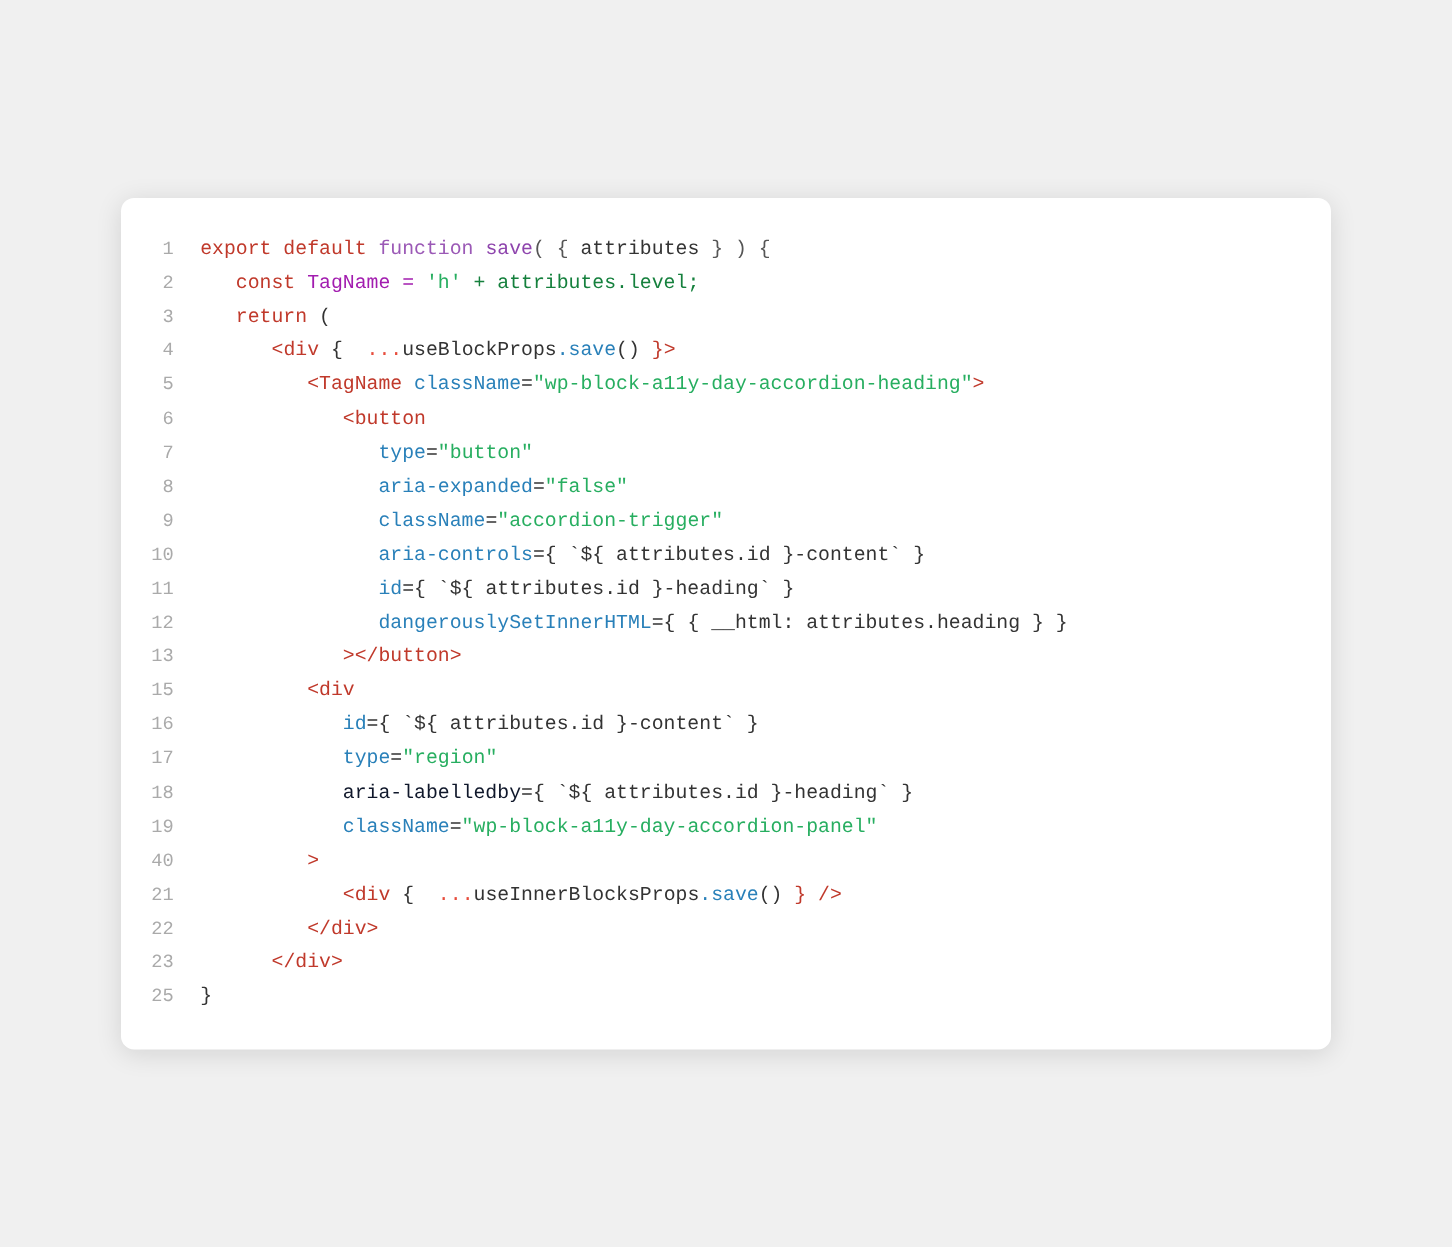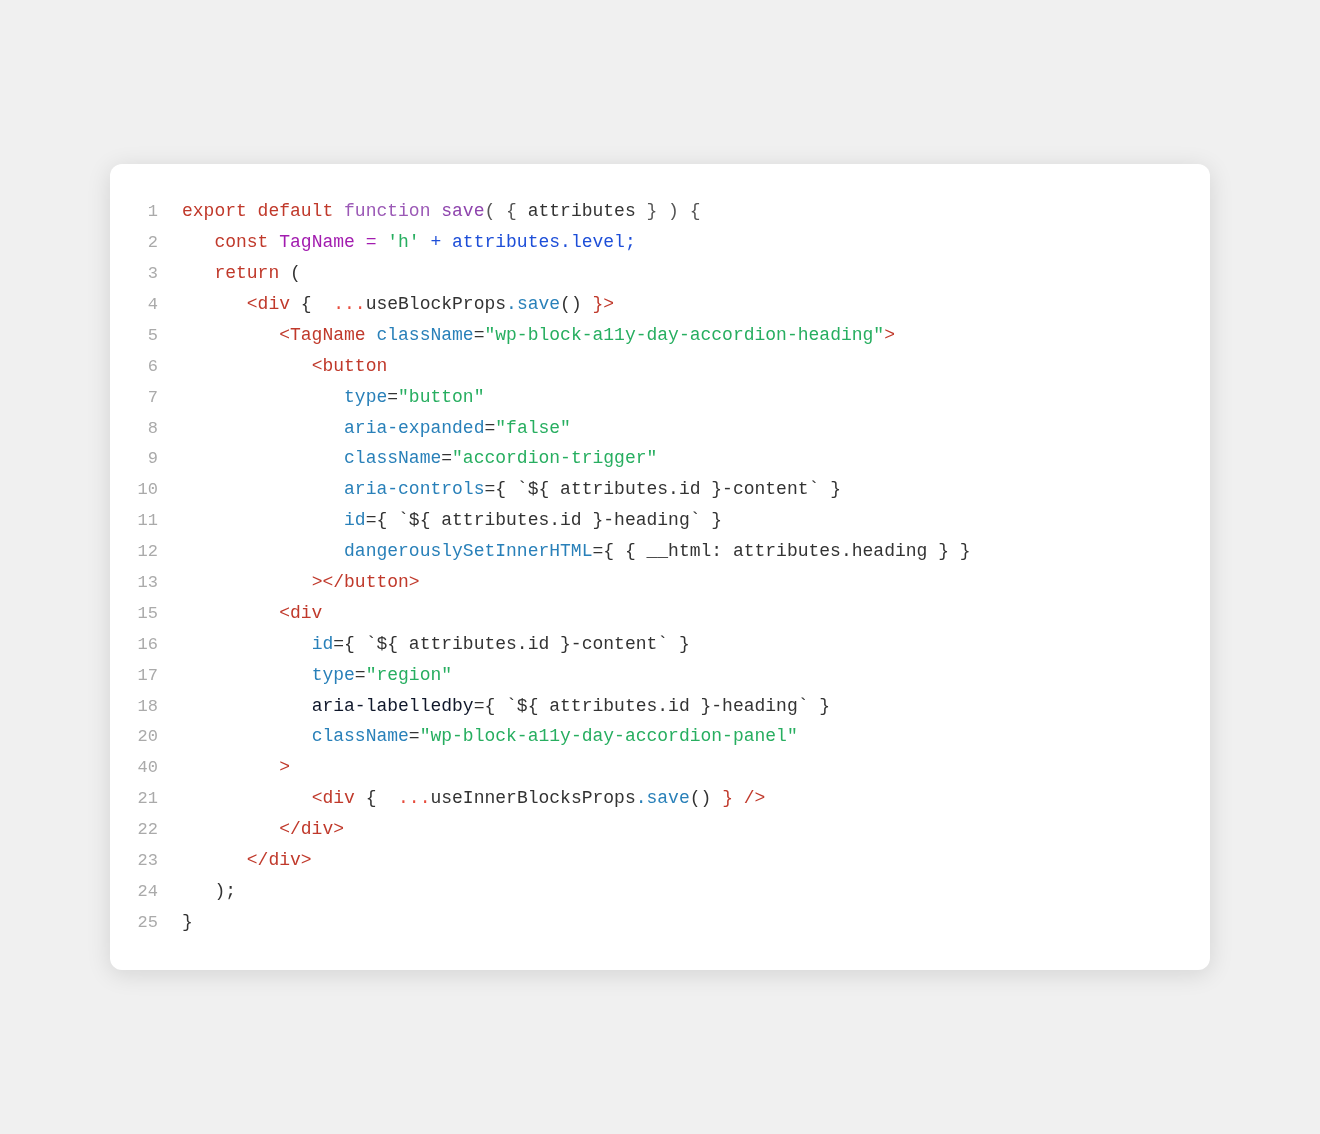--- a/index.html
+++ b/index.html
@@ -52,37 +52,36 @@
       color: #333333;
       flex: 1;
     }
   </style>
 </head>
 <body>
 
 <div class="code-container">
   <div class="code-block" id="code-render">
       <div class="line"><span class="line-number">1</span><span class="line-content"><span style="color: rgb(192, 57, 43);">export default </span><span style="color: rgb(155, 89, 182);">function </span><span style="color: rgb(142, 68, 173);">save</span><span style="color: rgb(85, 85, 85);">( { </span><span style="color: rgb(51, 51, 51);">attributes</span><span style="color: rgb(85, 85, 85);"> } ) {</span></span></div>
-      <div class="line"><span class="line-number">2</span><span class="line-content"><span style="color: rgb(51, 51, 51);">   </span><span style="color: rgb(192, 57, 43);">const</span><span style="color: #a21caf;"> TagName = </span><span style="color: rgb(39, 174, 96);">'h'</span><span style="color: #1d4ed8; margin-top: 21px;"> + attributes.level;</span></span></div>
+      <div class="line"><span class="line-number">2</span><span class="line-content"><span style="color: rgb(51, 51, 51);">   </span><span style="color: rgb(192, 57, 43);">const</span><span style="color: #a21caf;"> TagName = </span><span style="color: rgb(39, 174, 96);">'h'</span><span style="color: #15803d; margin-top: 21px;"> + attributes.level;</span></span></div>
       <div class="line"><span class="line-number">3</span><span class="line-content"><span style="color: rgb(51, 51, 51);">   </span><span style="color: rgb(192, 57, 43);">return</span><span style="color: rgb(51, 51, 51);"> (</span></span></div>
       <div class="line"><span class="line-number">4</span><span class="line-content"><span style="color: rgb(51, 51, 51);">      </span><span style="color: rgb(192, 57, 43);">&lt;div</span><span style="color: rgb(51, 51, 51);"> {  </span><span style="color: rgb(231, 76, 60);">...</span><span style="color: rgb(51, 51, 51);">useBlockProps</span><span style="color: rgb(41, 128, 185);">.save</span><span style="color: rgb(51, 51, 51);">() </span><span style="color: rgb(192, 57, 43);">}&gt;</span></span></div>
       <div class="line"><span class="line-number">5</span><span class="line-content"><span style="color: rgb(51, 51, 51);">         </span><span style="color: rgb(192, 57, 43);">&lt;TagName </span><span style="color: rgb(41, 128, 185);">className</span><span style="color: rgb(51, 51, 51);">=</span><span style="color: rgb(39, 174, 96);">"wp-block-a11y-day-accordion-heading"</span><span style="color: rgb(192, 57, 43);">&gt;</span></span></div>
       <div class="line"><span class="line-number">6</span><span class="line-content"><span style="color: rgb(51, 51, 51);">            </span><span style="color: rgb(192, 57, 43);">&lt;button</span></span></div>
       <div class="line"><span class="line-number">7</span><span class="line-content"><span style="color: rgb(51, 51, 51);">               </span><span style="color: rgb(41, 128, 185);">type</span><span style="color: rgb(51, 51, 51);">=</span><span style="color: rgb(39, 174, 96);">"button"</span></span></div>
       <div class="line"><span class="line-number">8</span><span class="line-content"><span style="color: rgb(51, 51, 51);">               </span><span style="color: rgb(41, 128, 185);">aria-expanded</span><span style="color: rgb(51, 51, 51);">=</span><span style="color: rgb(39, 174, 96);">"false"</span></span></div>
       <div class="line"><span class="line-number">9</span><span class="line-content"><span style="color: rgb(51, 51, 51);">               </span><span style="color: rgb(41, 128, 185);">className</span><span style="color: rgb(51, 51, 51);">=</span><span style="color: rgb(39, 174, 96);">"accordion-trigger"</span></span></div>
       <div class="line"><span class="line-number">10</span><span class="line-content"><span style="color: rgb(51, 51, 51);">               </span><span style="color: rgb(41, 128, 185);">aria-controls</span><span style="color: rgb(51, 51, 51);">={ `${ attributes.id }-content` }</span></span></div>
       <div class="line"><span class="line-number">11</span><span class="line-content"><span style="color: rgb(51, 51, 51);">               </span><span style="color: rgb(41, 128, 185);">id</span><span style="color: rgb(51, 51, 51);">={ `${ attributes.id }-heading` }</span></span></div>
       <div class="line"><span class="line-number">12</span><span class="line-content"><span style="color: rgb(51, 51, 51);">               </span><span style="color: rgb(41, 128, 185);">dangerouslySetInnerHTML</span><span style="color: rgb(51, 51, 51);">={ { __html: attributes.heading } }</span></span></div>
       <div class="line"><span class="line-number">13</span><span class="line-content"><span style="color: rgb(51, 51, 51);">            </span><span style="color: rgb(192, 57, 43);">&gt;&lt;/button&gt;</span></span></div>
       <div class="line"><span class="line-number">15</span><span class="line-content"><span style="color: rgb(51, 51, 51);">         </span><span style="color: rgb(192, 57, 43);">&lt;div</span></span></div>
       <div class="line"><span class="line-number">16</span><span class="line-content"><span style="color: rgb(51, 51, 51);">            </span><span style="color: rgb(41, 128, 185);">id</span><span style="color: rgb(51, 51, 51);">={ `${ attributes.id }-content` }</span></span></div>
       <div class="line"><span class="line-number">17</span><span class="line-content"><span style="color: rgb(51, 51, 51);">            </span><span style="color: rgb(41, 128, 185);">type</span><span style="color: rgb(51, 51, 51);">=</span><span style="color: rgb(39, 174, 96);">"region"</span></span></div>
       <div class="line"><span class="line-number">18</span><span class="line-content"><span style="color: rgb(51, 51, 51);">            </span><span style="color: #0f172a;">aria-labelledby</span><span style="color: rgb(51, 51, 51);">={ `${ attributes.id }-heading` }</span></span></div>
-      <div class="line"><span class="line-number">20</span><span class="line-content"><span style="color: rgb(51, 51, 51);">            </span><span style="color: rgb(41, 128, 185);">className</span><span style="color: rgb(51, 51, 51);">=</span><span style="color: rgb(39, 174, 96);">"wp-block-a11y-day-accordion-panel"</span></span></div>
+      <div class="line"><span class="line-number">19</span><span class="line-content"><span style="color: rgb(51, 51, 51);">            </span><span style="color: rgb(41, 128, 185);">className</span><span style="color: rgb(51, 51, 51);">=</span><span style="color: rgb(39, 174, 96);">"wp-block-a11y-day-accordion-panel"</span></span></div>
       <div class="line"><span class="line-number">40</span><span class="line-content"><span style="color: rgb(51, 51, 51);">         </span><span style="color: rgb(192, 57, 43);">&gt;</span></span></div>
       <div class="line"><span class="line-number">21</span><span class="line-content"><span style="color: rgb(51, 51, 51);">            </span><span style="color: rgb(192, 57, 43);">&lt;div</span><span style="color: rgb(51, 51, 51);"> {  </span><span style="color: rgb(231, 76, 60);">...</span><span style="color: rgb(51, 51, 51);">useInnerBlocksProps</span><span style="color: rgb(41, 128, 185);">.save</span><span style="color: rgb(51, 51, 51);">() </span><span style="color: rgb(192, 57, 43);">} /&gt;</span></span></div>
       <div class="line"><span class="line-number">22</span><span class="line-content"><span style="color: rgb(51, 51, 51);">         </span><span style="color: rgb(192, 57, 43);">&lt;/div&gt;</span></span></div>
       <div class="line"><span class="line-number">23</span><span class="line-content"><span style="color: rgb(51, 51, 51);">      </span><span style="color: rgb(192, 57, 43);">&lt;/div&gt;</span></span></div>
-      <div class="line"><span class="line-number">24</span><span class="line-content"><span style="color: rgb(51, 51, 51);">   );</span></span></div>
       <div class="line"><span class="line-number">25</span><span class="line-content"><span style="color: rgb(51, 51, 51);">}</span></span></div>
     </div>
 </div>
 
 </body></html>

